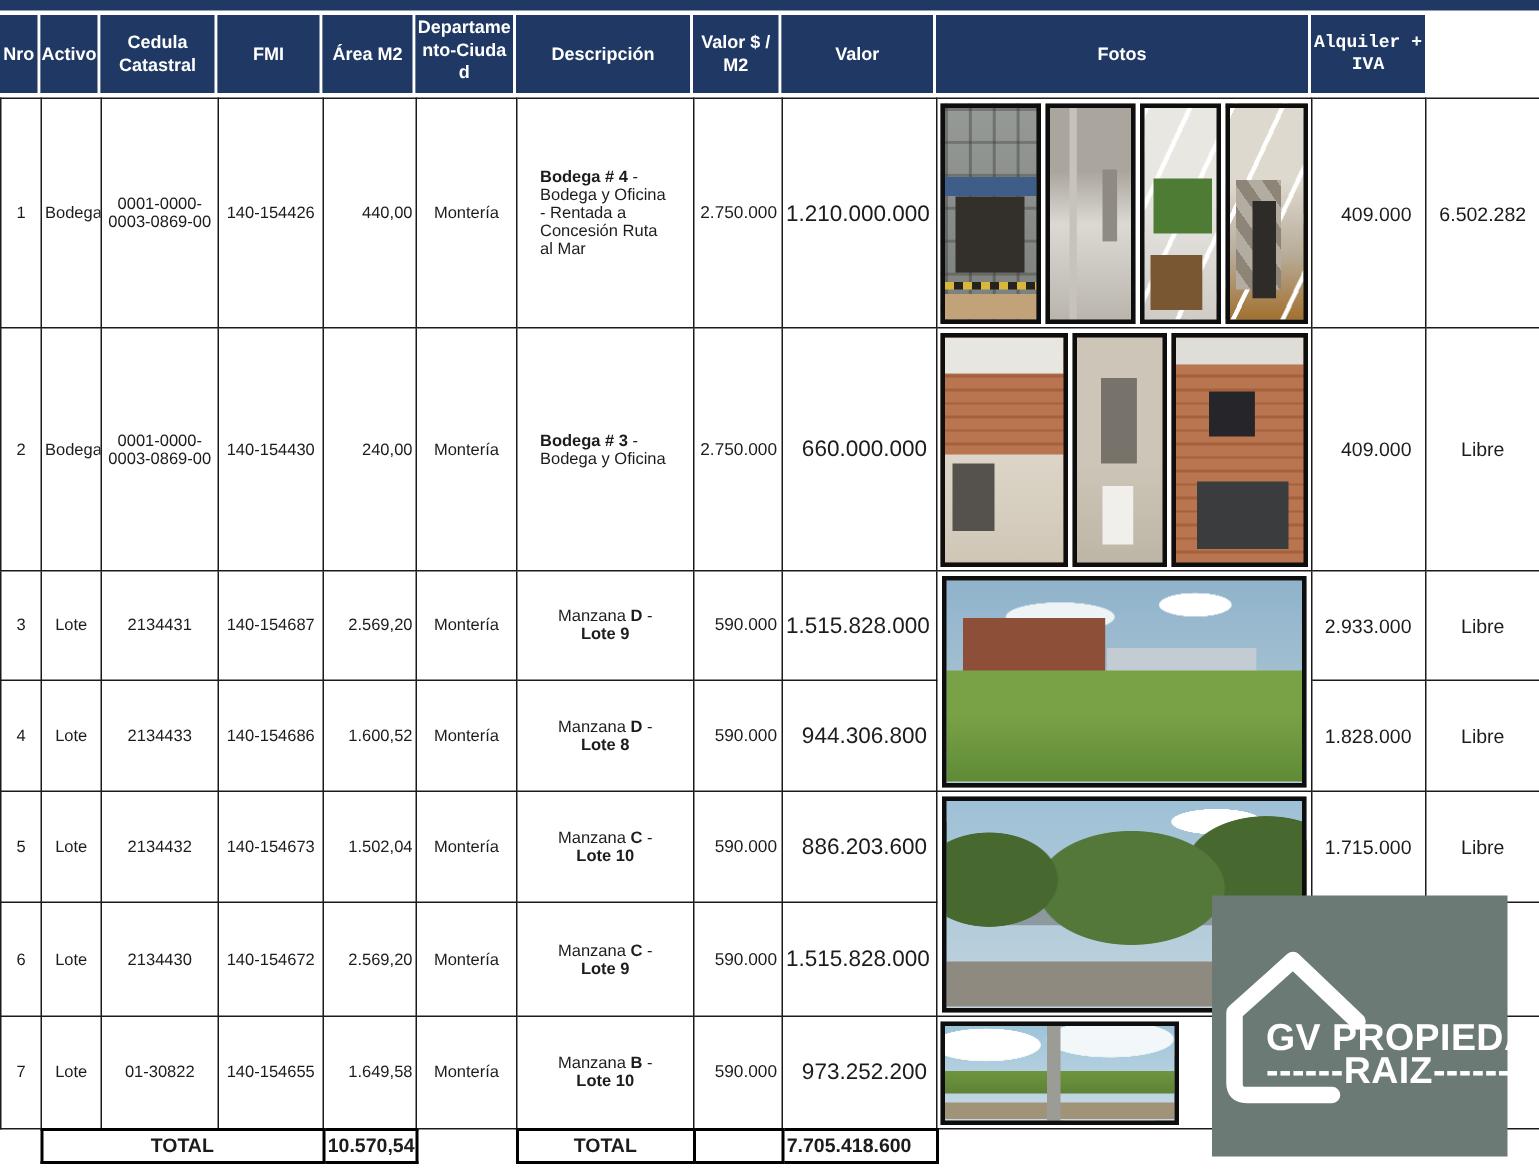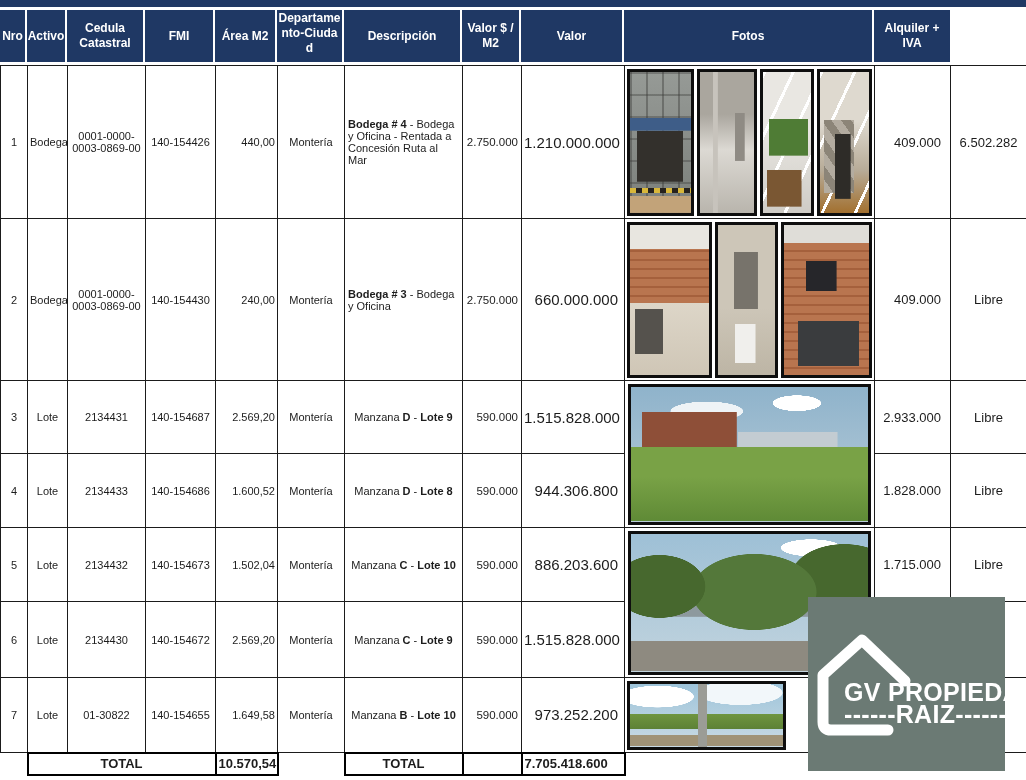--- a/index.html
+++ b/index.html
@@ -9,41 +9,41 @@
        font-family:"Liberation Sans",sans-serif;color:var(--ink);}
   #page{position:relative;width:1026px;height:780px;background:#fff;}
 
   
   #header{width:1026px;height:65px;background:#fff;}
   #topstrip{height:7px;background:var(--navy);}
   #hrow{display:flex;height:52px;margin-top:3px;}
   .hcell{background:var(--navy);color:#fff;font-weight:bold;font-size:12px;line-height:15px;
          display:flex;align-items:center;justify-content:center;text-align:center;
          border-right:2px solid #fff;padding:0 1px;overflow:hidden;}
-  .hcell:last-child{border-right:none;}
+  .hcell:last-child{border-right:none;font-family:Liberation Mono, monospace;}
   .hc0{width:27px}.hc1{width:40px}.hc2{width:78px}.hc3{width:70px}.hc4{width:62px}
   .hc5{width:67px;word-break:break-all;align-items:flex-start;padding-top:1px;}
   .hc6{width:118px}.hc7{width:59px}.hc8{width:103px}.hc9{width:250px}.hc10{width:76px}.hc11{width:76px}
 
   
   table{border-collapse:collapse;table-layout:fixed;width:1026px;}
   td{border:1px solid #1b1b1b;padding:0 2px;text-align:center;vertical-align:middle;
      font-size:11px;overflow:hidden;}
   col.w0{width:27px}col.w1{width:40px}col.w2{width:78px}col.w3{width:70px}col.w4{width:62px}
   col.w5{width:67px}col.w6{width:118px}col.w7{width:59px}col.w8{width:103px}
   col.w9{width:250px}col.w10{width:76px}col.w11{width:76px}
   .r0>td{height:153px}.r1>td{height:162px}.r2>td{height:73px}.r3>td{height:74px}
   .r4>td{height:74px}.r5>td{height:76px}.r6>td{height:75px}
   td.cell-area,{text-align:right;}
   td.cell-area{text-align:right;}
   td.cell-valor-m2{text-align:right;padding-right:3px;font-size:11.5px;}
   td.cell-valor{text-align:right;padding-right:6px;font-size:15px;}
   td.cell-admon{text-align:right;padding-right:9px;font-size:13px;}
   td.cell-alquiler{font-size:13px;}
-  td.cell-desc{padding:0 3px;margin-left:8px;}
+  td.cell-desc{padding:0 15px;margin-left:8px;}
   td.cell-desc.left{text-align:left;}
   td.cell-desc .b{font-weight:bold;}
   td.cell-fotos{padding:0;}
 
   
   .pstrip{display:flex;gap:3px;padding:0 2px;align-items:stretch;}
   .r0 .pstrip{height:147px;}
   .r1 .pstrip{height:156px;}
   .photo{border:3px solid #0e0e0e;flex:1;}
   .r0 .photo:nth-child(1){flex:1.2}.r0 .photo:nth-child(2){flex:1.05}

